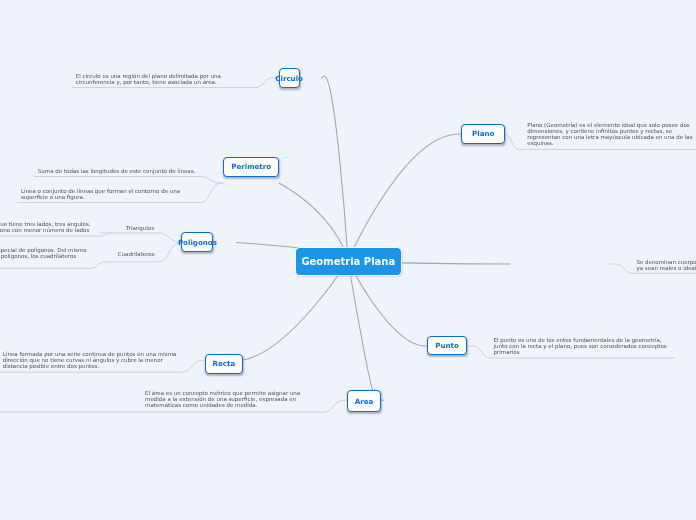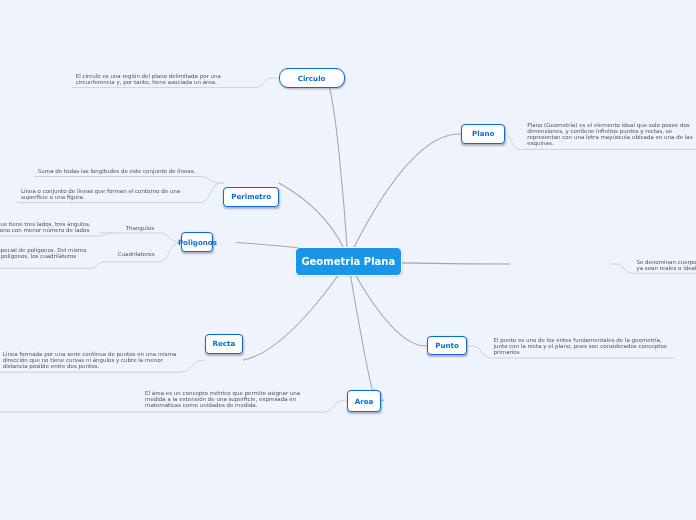--- a/index.html
+++ b/index.html
@@ -47,26 +47,26 @@
       <path d="M0,372.2 L181.6,372.2 C192.1,372.2 192.1,360.3 202.6,360.3 L204.5,360.3"></path>
       <path d="M0,412.1 L323.1,412.1 C333.7,412.1 333.6,400.2 344.2,400.2 L347,400.2"></path>
     </g>
     <g fill="none" stroke="#9a9a9a" stroke-width="1" stroke-linecap="butt">
       <path d="M381,400.2 L384,400.2"></path>
     </g>
   </svg>
 
   <div class="node root" style="left:294.9px;top:246.7px;width:106.8px;height:29.7px;">Geometria Plana</div>
 
-  <div class="node" style="left:278.6px;top:68.3px;width:66px;height:19.7px;border-radius:9px;">Circulo</div>
+  <div class="node" style="left:278.6px;top:68.3px;width:21px;height:19.7px;">Circulo</div>
   <div class="node" style="left:461.2px;top:123.9px;width:44px;height:19.8px;">Plano</div>
-  <div class="node" style="left:223.4px;top:187px;width:55.5px;height:19.6px;">Perimetro</div>
+  <div class="node" style="left:223.4px;top:157px;width:55.5px;height:19.6px;">Perimetro</div>
   <div class="node" style="left:181.4px;top:232.4px;width:32px;height:20px;">Poligonos</div>
   <div class="node" style="left:427.2px;top:336.2px;width:39.8px;height:19px;">Punto</div>
-  <div class="node" style="left:204.5px;top:334px;width:38.8px;height:19.5px;">Recta</div>
+  <div class="node" style="left:204.5px;top:354px;width:38.8px;height:19.5px;">Recta</div>
   <div class="node" style="left:346.8px;top:390.3px;width:34.3px;height:22px;">Area</div>
 
   <div class="sublabel" style="left:126.1px;top:225.6px;">Triangulos</div>
   <div class="sublabel" style="left:117.8px;top:251.5px;">Cuadrilateros</div>
 
   <div class="tbox" style="left:75.8px;top:74.1px;width:148px;">El círculo es una región del plano delimitada por una circunferencia y, por tanto, tiene asociada un área.</div>
   <div class="tbox" style="left:527.3px;top:123.0px;width:166px;">Plano (Geometría) es el elemento ideal que solo posee dos dimensiones, y contiene infinitos puntos y rectas, se representan con una letra mayúscula ubicada en una de las esquinas.</div>
   <div class="tbox" style="left:37.8px;top:168.7px;width:160px;">Suma de todas las longitudes de este conjunto de líneas.</div>
   <div class="tbox" style="left:21.0px;top:188.8px;width:161px;">Línea o conjunto de líneas que forman el contorno de una superficie o una figura.</div>
   <div class="tbox" style="left:-28.3px;top:221.7px;width:121px;">Polígono que tiene tres lados, tres ángulos. Es el polígono con menor número de lados</div>

